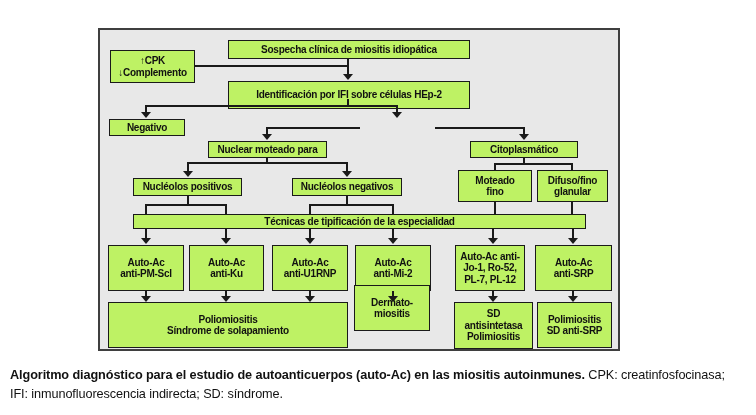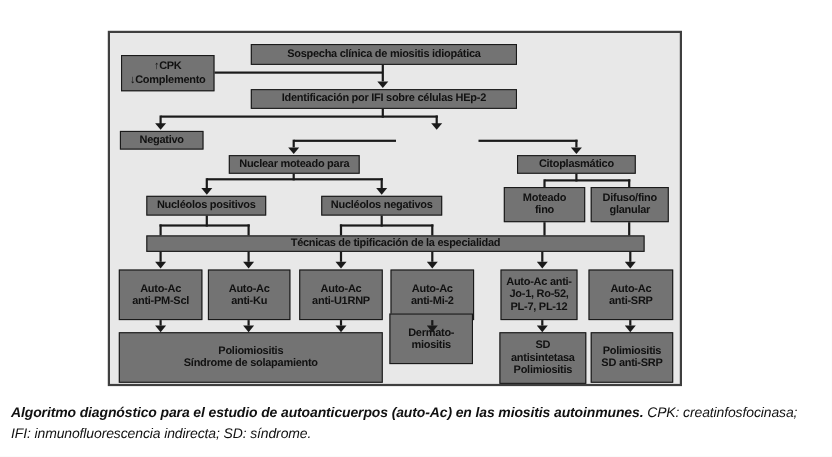--- a/index.html
+++ b/index.html
@@ -1,42 +1,42 @@
 <!DOCTYPE html>
 <html><head>
 <meta charset="utf-8">
 <style>
   html,body{margin:0;padding:0;background:#ffffff;}
   #stage{position:relative;width:756px;height:415px;background:#ffffff;overflow:hidden;
          font-family:"Liberation Sans",sans-serif;color:#111;}
   .panel{position:absolute;left:98px;top:28px;width:522px;height:323px;
          background:#e8e8e8;border:2px solid #3f3f3f;box-sizing:border-box;}
-  .box{position:absolute;background:#737373;border:1.5px solid #1a1a1a;box-sizing:border-box;
+  .box{position:absolute;background:#bef264;border:1.5px solid #1a1a1a;box-sizing:border-box;
        display:flex;align-items:center;justify-content:center;text-align:center;
        font-weight:bold;font-size:10px;line-height:11.5px;letter-spacing:-0.25px;
        white-space:pre-line;color:#111;}
   .hl{position:absolute;height:2px;background:#1a1a1a;}
   .vl{position:absolute;width:2px;background:#1a1a1a;}
   .ah{position:absolute;width:0;height:0;border-left:5px solid transparent;
       border-right:5px solid transparent;border-top:6px solid #1a1a1a;}
   .caption{position:absolute;left:10px;top:366px;width:740px;font-size:12.7px;line-height:19px;
-           color:#111;letter-spacing:-0.1px;font-style:italic;}
+           color:#111;letter-spacing:-0.1px;}
   .cap-line{display:block;}
 </style>
 </head>
 <body>
 
 <div id="stage">
 
   <div class="panel"></div>
 
   <div class="box" style="left:228px;top:40px;width:242px;height:19px">Sospecha clínica de miositis idiopática</div>
   <div class="box" style="left:110px;top:50px;width:85px;height:33px">↑CPK
 ↓Complemento</div>
-  <div class="box" style="left:228px;top:81px;width:242px;height:18px">Identificación por IFI sobre células HEp-2</div>
+  <div class="box" style="left:228px;top:81px;width:242px;height:28px">Identificación por IFI sobre células HEp-2</div>
   <div class="box" style="left:109px;top:119px;width:76px;height:17px">Negativo</div>
   <div class="box" style="left:208px;top:141px;width:119px;height:17px">Nuclear moteado para</div>
   <div class="box" style="left:470px;top:141px;width:108px;height:17px">Citoplasmático</div>
   <div class="box" style="left:292px;top:178px;width:110px;height:18px">Nucléolos negativos</div>
   <div class="box" style="left:133px;top:178px;width:109px;height:18px">Nucléolos positivos</div>
   <div class="box" style="left:458px;top:170px;width:74px;height:32px">Moteado
 fino</div>
   <div class="box" style="left:537px;top:170px;width:71px;height:32px">Difuso/fino
 glanular</div>
   <div class="box" style="left:133px;top:214px;width:453px;height:15px">Técnicas de tipificación de la especialidad</div>

